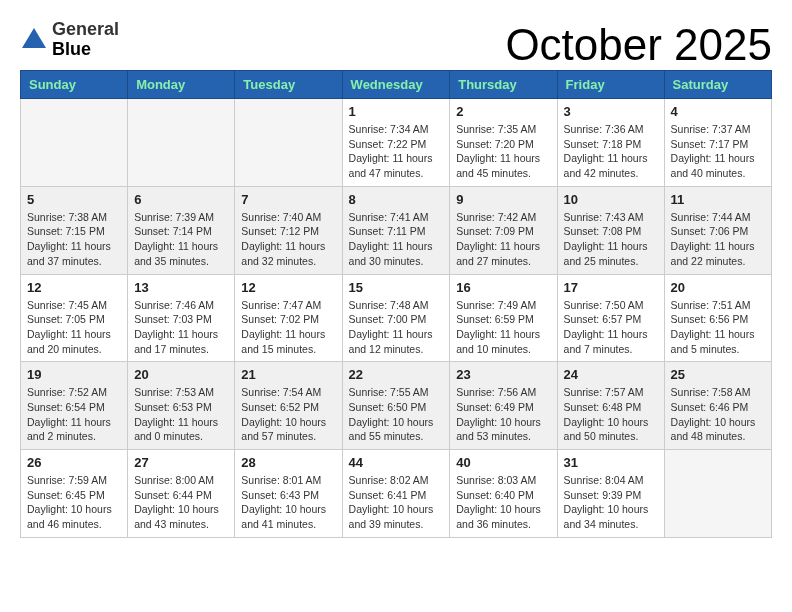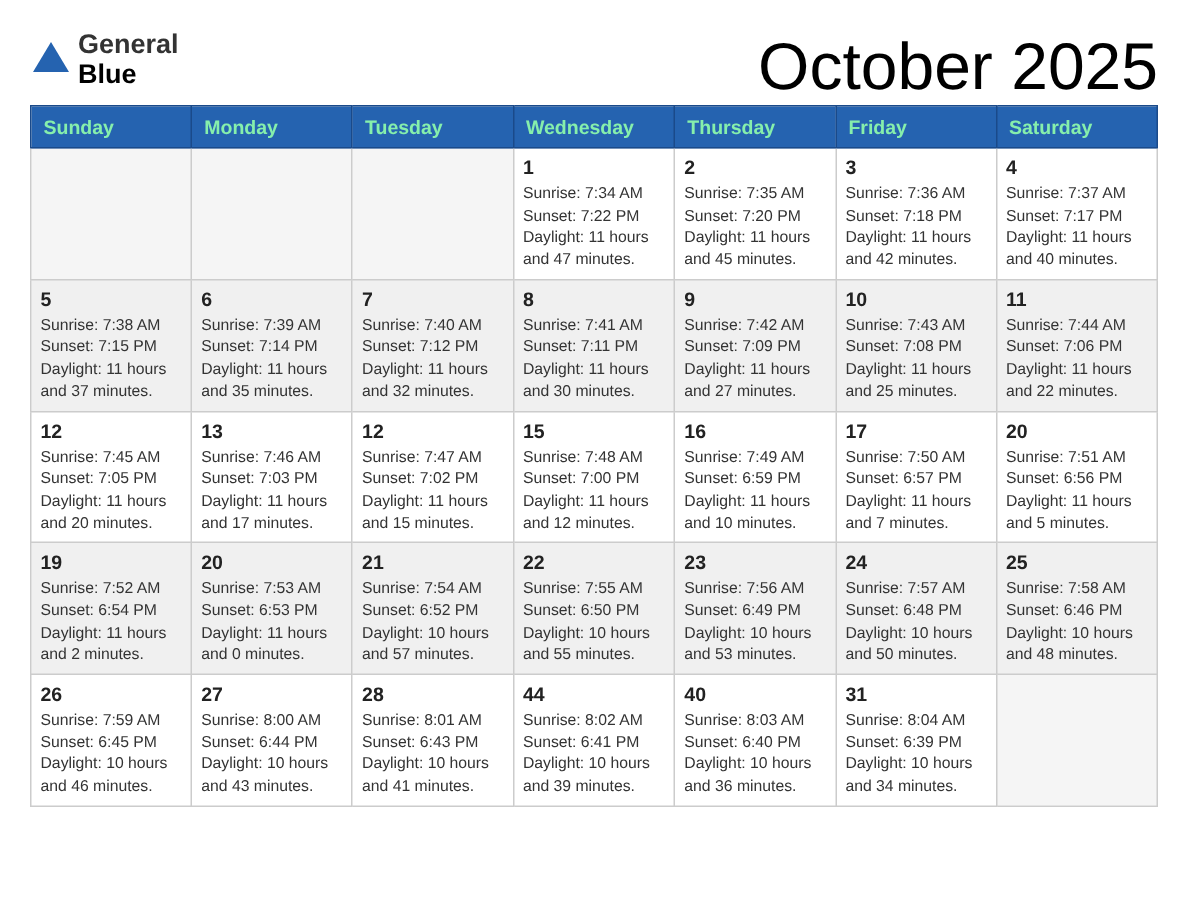--- a/index.html
+++ b/index.html
@@ -304,19 +304,19 @@
         </td>
         <td>
           <div class="day-num">40</div>
           <div class="day-info">Sunrise: 8:03 AM
 Sunset: 6:40 PM
 Daylight: 10 hours and 36 minutes.</div>
         </td>
         <td>
           <div class="day-num">31</div>
           <div class="day-info">Sunrise: 8:04 AM
-Sunset: 6:39 PM
+Sunset: 9:39 PM
 Daylight: 10 hours and 34 minutes.</div>
         </td>
         <td class="empty"></td>
       </tr>
     </tbody>
 </table>
 
 </body></html>

